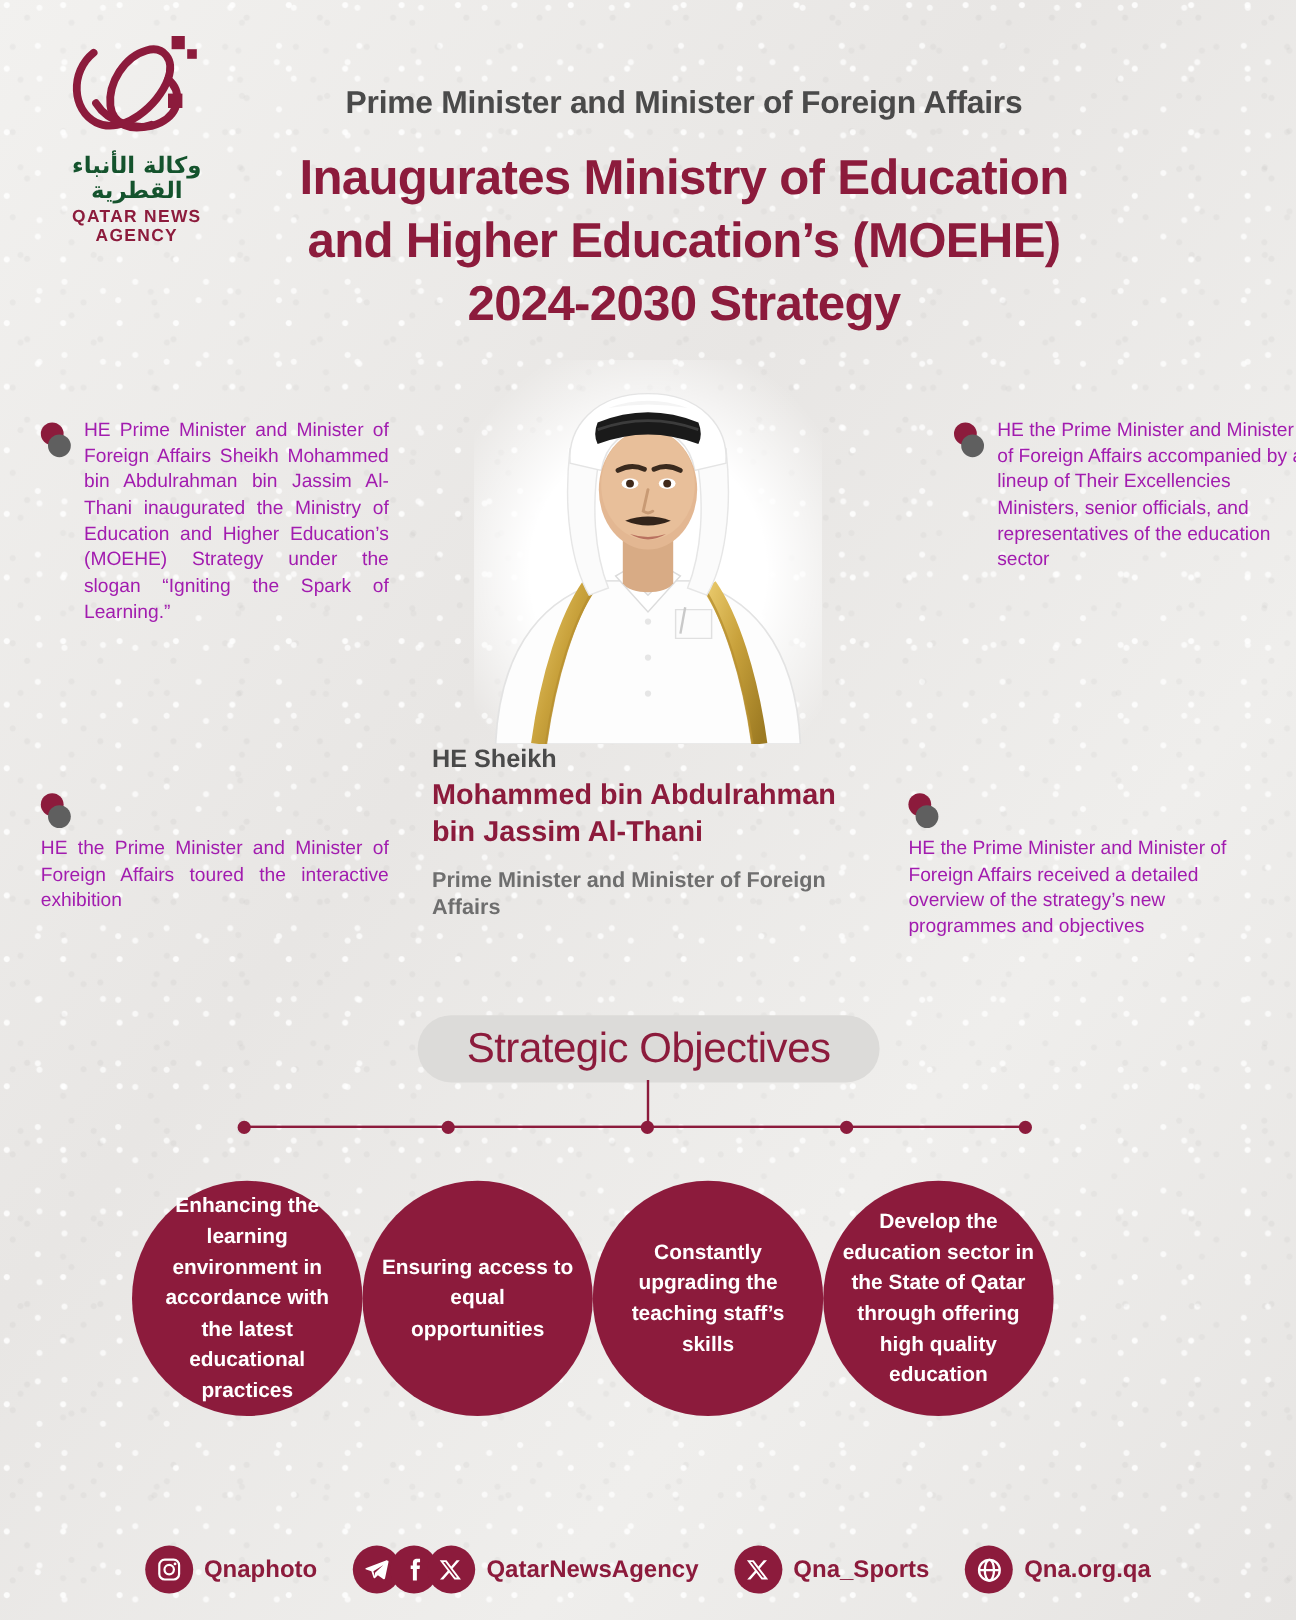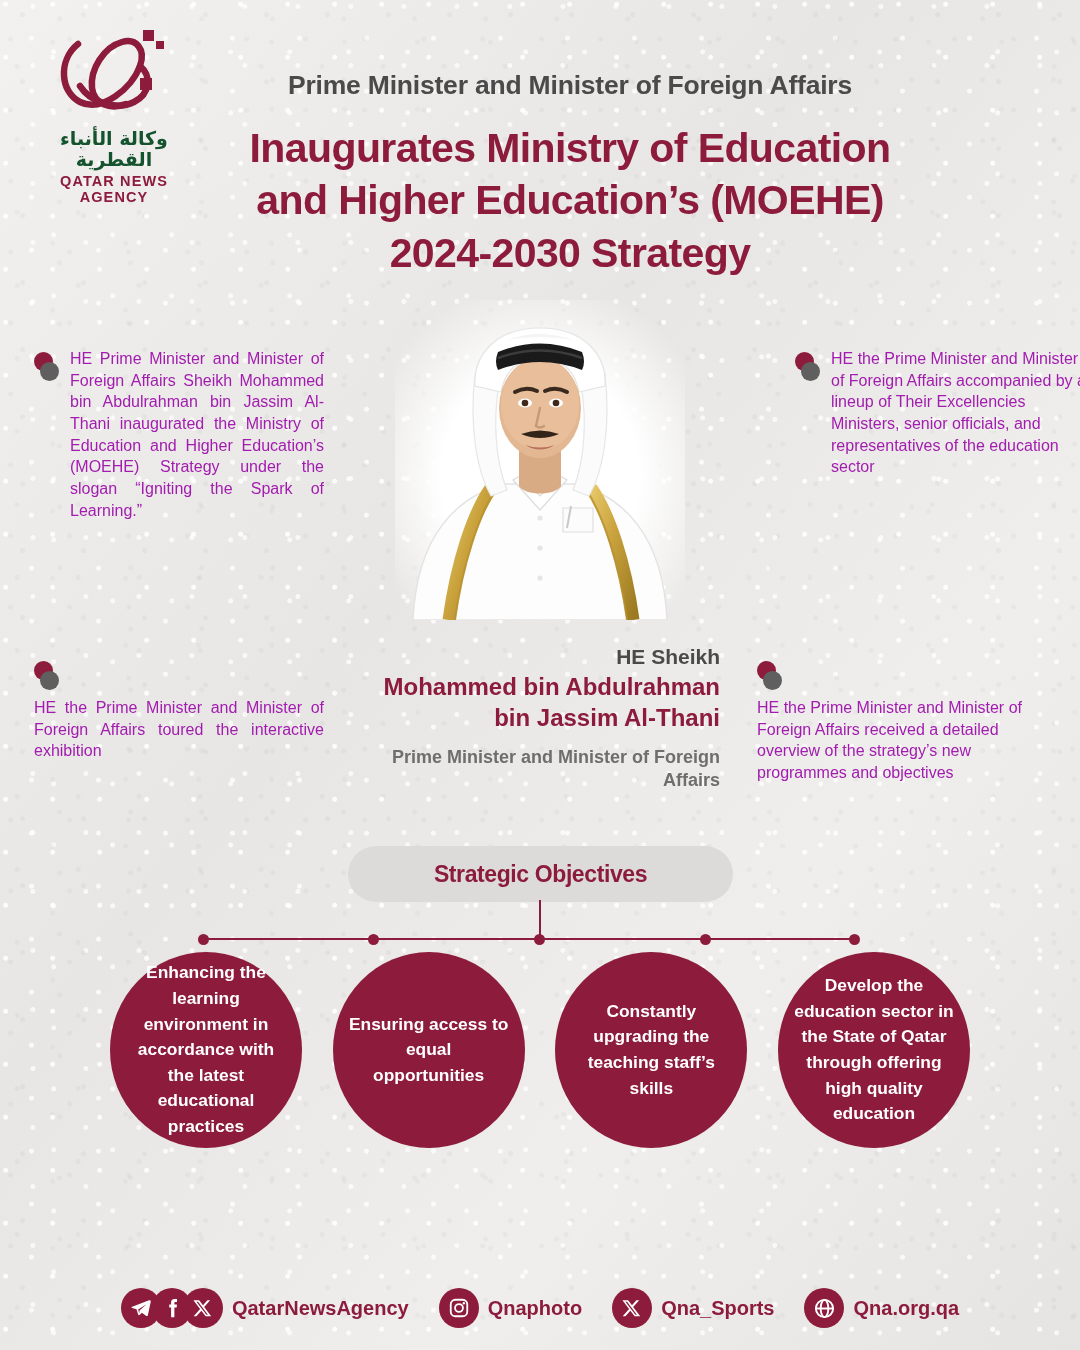--- a/index.html
+++ b/index.html
@@ -37,48 +37,48 @@
            direction:rtl;line-height:1.1;margin-top:2px;letter-spacing:.5px;}
   .logo-en{font-size:14.5px;color:#8c1b3c;font-weight:700;letter-spacing:1.1px;margin-top:3px;}
 
   .eyebrow{position:absolute;left:200px;top:70px;width:740px;text-align:center;
            font-size:26.5px;font-weight:700;color:#4a4a4a;letter-spacing:-.2px;}
   .headline{position:absolute;left:190px;top:122px;width:760px;text-align:center;
             font-size:41px;line-height:1.28;font-weight:800;color:#8c1b3c;letter-spacing:-.6px;}
 
   
   .portrait{position:absolute;left:395px;top:300px;width:290px;height:320px;}
-  .caption{position:absolute;left:360px;top:620px;width:360px;text-align:right;margin-top:24px;}
+  .caption{position:absolute;left:360px;top:620px;width:360px;text-align:left;}
   .cap-1{font-size:21px;font-weight:800;color:#4a4a4a;line-height:1.25;}
   .cap-2{font-size:24px;font-weight:800;color:#8c1b3c;line-height:1.3;margin-top:1px;}
   .cap-3{font-size:18px;font-weight:700;color:#6e6e6e;line-height:1.28;margin-top:12px;}
 
   
   .bullet{position:absolute;display:flex;align-items:flex-start;gap:10px;}
   .marker{position:relative;width:26px;height:30px;flex:0 0 26px;margin-top:4px;}
   .marker .c1{position:absolute;left:0;top:0;width:19px;height:19px;border-radius:50%;background:#8c1b3c;}
   .marker .c2{position:absolute;left:6px;top:10px;width:19px;height:19px;border-radius:50%;background:#5f5f5f;}
   .btext{font-size:16px;line-height:1.355;font-weight:400;color:#a21caf;text-align:justify;}
   .btext.nojust{text-align:left;}
 
   #bullet-left-1{left:34px;top:348px;width:290px;}
   #bullet-left-2{left:34px;top:657px;width:290px;flex-direction:column;}
   #bullet-right-1{left:795px;top:348px;width:295px;}
   #bullet-right-2{left:757px;top:657px;width:295px;flex-direction:column;}
 
   
   .so-pill{position:absolute;left:348px;top:846px;width:385px;height:56px;border-radius:28px;
            background:#dcdbd9;display:flex;align-items:center;justify-content:center;}
-  .so-pill span{font-size:23px;font-weight:700;color:#8c1b3c;letter-spacing:-.4px;}
+  .so-pill span{font-size:35px;font-weight:400;color:#8c1b3c;letter-spacing:-.4px;}
   .so-vline{position:absolute;left:539px;top:900px;width:2px;height:40px;background:#8c1b3c;}
   .so-hline{position:absolute;left:203px;top:938px;width:652px;height:2px;background:#8c1b3c;}
   .so-dot{position:absolute;width:11px;height:11px;border-radius:50%;background:#8c1b3c;top:934px;}
 
-  .circles{position:absolute;left:110px;top:952px;width:860px;height:196px;
-           display:flex;justify-content:space-between;}
+  .circles{position:absolute;left:110px;top:984px;width:860px;height:196px;
+           display:flex;justify-content:flex-start;}
   .objective{width:192px;height:196px;border-radius:50%;background:#8c1b3c;
              display:flex;align-items:center;justify-content:center;padding:0 16px;box-sizing:border-box;}
   .objective p{margin:0;color:#ffffff;font-size:17.4px;line-height:1.47;font-weight:800;text-align:center;}
 
   
   .footer{position:absolute;left:0;top:1285px;width:1080px;height:46px;
           display:flex;align-items:center;justify-content:center;gap:0;}
   .fgroup{display:flex;align-items:center;}
   .sicon{width:40px;height:40px;border-radius:50%;background:#8c1b3c;
          display:flex;align-items:center;justify-content:center;color:#fff;flex:0 0 40px;}
@@ -236,45 +236,45 @@
     <div class="objective">
       <p>Develop the education sector in the State of Qatar through offering high quality education</p>
     </div>
   </div>
 
   <div class="footer">
 
     <div class="fgroup">
       <span class="sicon">
         <svg width="22" height="22" viewBox="0 0 24 24">
+            <rect x="3" y="3" width="18" height="18" rx="5" fill="none" stroke="#fff" stroke-width="2"></rect>
+            <circle cx="12" cy="12" r="4.3" fill="none" stroke="#fff" stroke-width="2"></circle>
+            <circle cx="17.3" cy="6.8" r="1.3" fill="#fff"></circle>
+          </svg>
+      </span>
+      <span class="flabel">Qnaphoto</span>
+    </div>
+
+    <div class="fgroup">
+      <span class="sicon">
+        <svg width="22" height="22" viewBox="0 0 24 24">
             <path fill="#fff" d="M21.5 3.2 2.4 10.6c-1 .4-1 1 0 1.3l4.7 1.5 1.8 5.6c.2.6.4.8.9.8.4 0 .6-.2.9-.5l2.3-2.2 4.8 3.5c.9.5 1.5.2 1.7-.8l3.1-14.5c.3-1.2-.4-1.7-1.1-1.1zM8.9 13.6 18 7.9l-7.6 6.9-.3 3.3z"></path>
           </svg>
       </span>
       <span class="sicon overlap">
         <svg width="22" height="22" viewBox="0 0 24 24">
             <path fill="#fff" d="M14.6 8.3V6.6c0-.8.2-1.2 1.4-1.2h1.5V2.2h-2.5c-3 0-4 1.4-4 3.9v2.2H9v3.2h2V22h3.6v-10.5h2.5l.3-3.2z"></path>
           </svg>
       </span>
       <span class="sicon overlap">
         <svg width="20" height="20" viewBox="0 0 24 24">
             <path fill="#fff" d="M17.3 2.6h3.3l-7.2 8.2L21.8 22h-6.6l-5.2-6.8L4.1 22H.8l7.7-8.8L.5 2.6h6.8l4.7 6.2zm-1.2 17.4h1.8L6.1 4.4H4.1z"></path>
           </svg>
       </span>
       <span class="flabel">QatarNewsAgency</span>
-    </div>
-
-    <div class="fgroup">
-      <span class="sicon">
-        <svg width="22" height="22" viewBox="0 0 24 24">
-            <rect x="3" y="3" width="18" height="18" rx="5" fill="none" stroke="#fff" stroke-width="2"></rect>
-            <circle cx="12" cy="12" r="4.3" fill="none" stroke="#fff" stroke-width="2"></circle>
-            <circle cx="17.3" cy="6.8" r="1.3" fill="#fff"></circle>
-          </svg>
-      </span>
-      <span class="flabel">Qnaphoto</span>
     </div>
 
     <div class="fgroup">
       <span class="sicon">
         <svg width="20" height="20" viewBox="0 0 24 24">
             <path fill="#fff" d="M17.3 2.6h3.3l-7.2 8.2L21.8 22h-6.6l-5.2-6.8L4.1 22H.8l7.7-8.8L.5 2.6h6.8l4.7 6.2zm-1.2 17.4h1.8L6.1 4.4H4.1z"></path>
           </svg>
       </span>
       <span class="flabel">Qna_Sports</span>
     </div>

